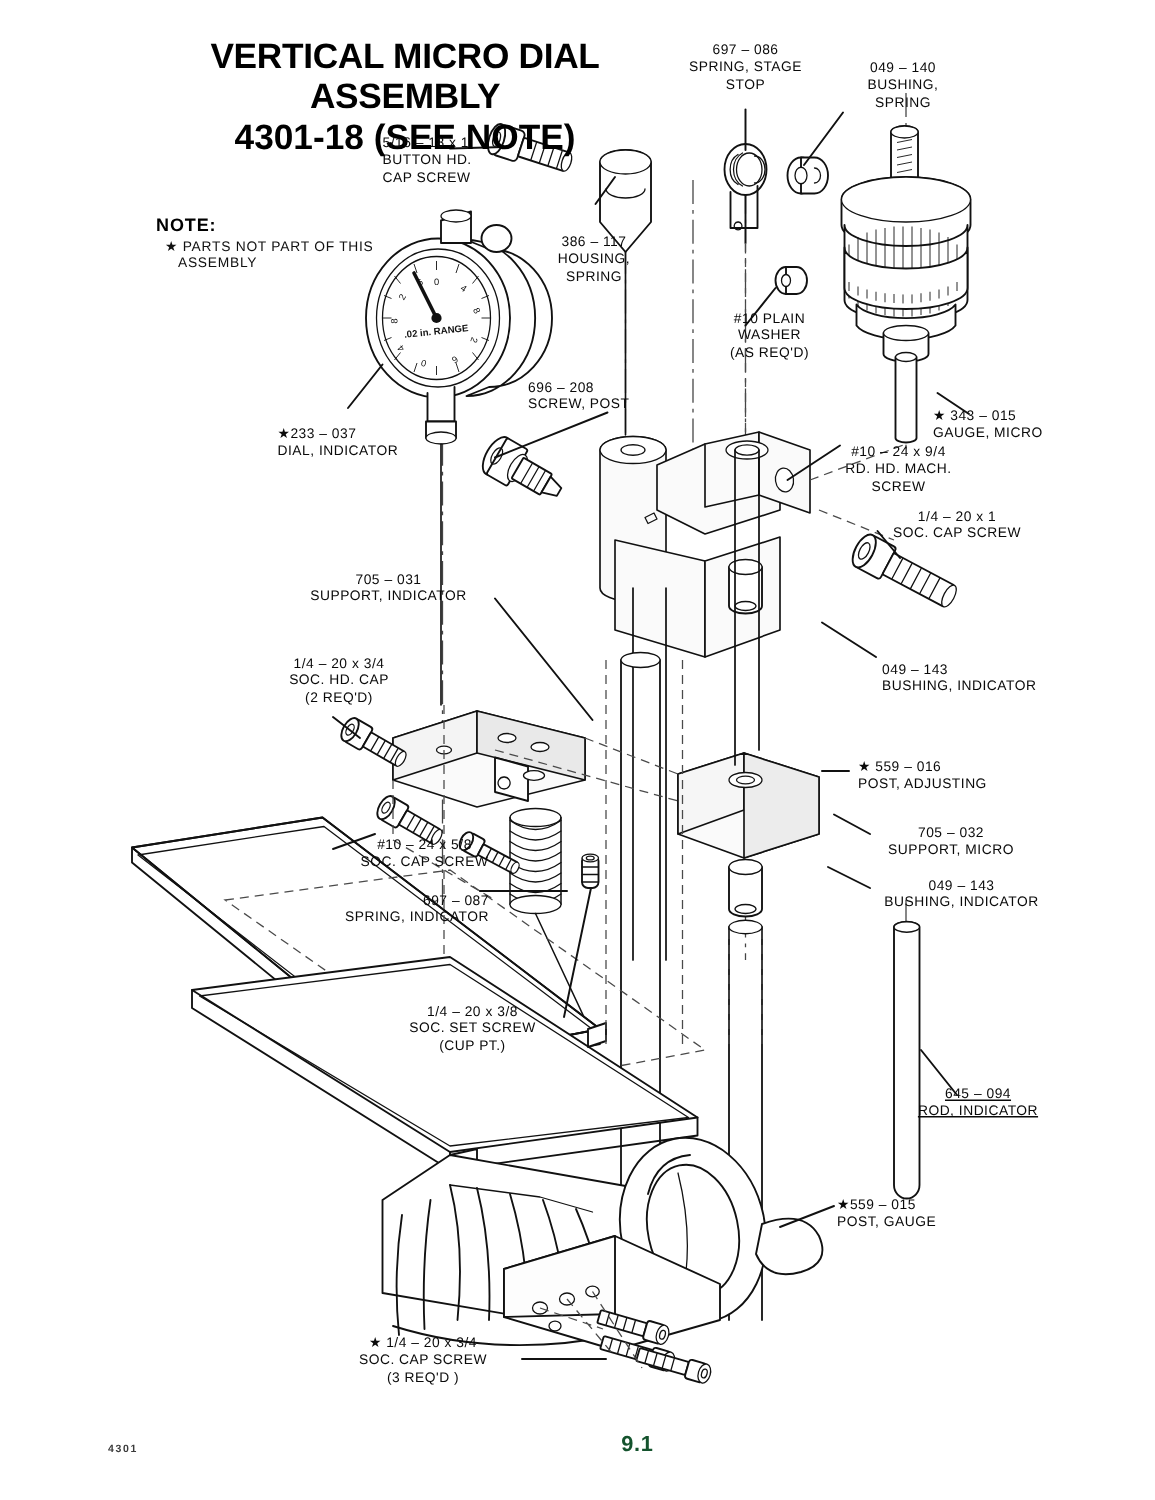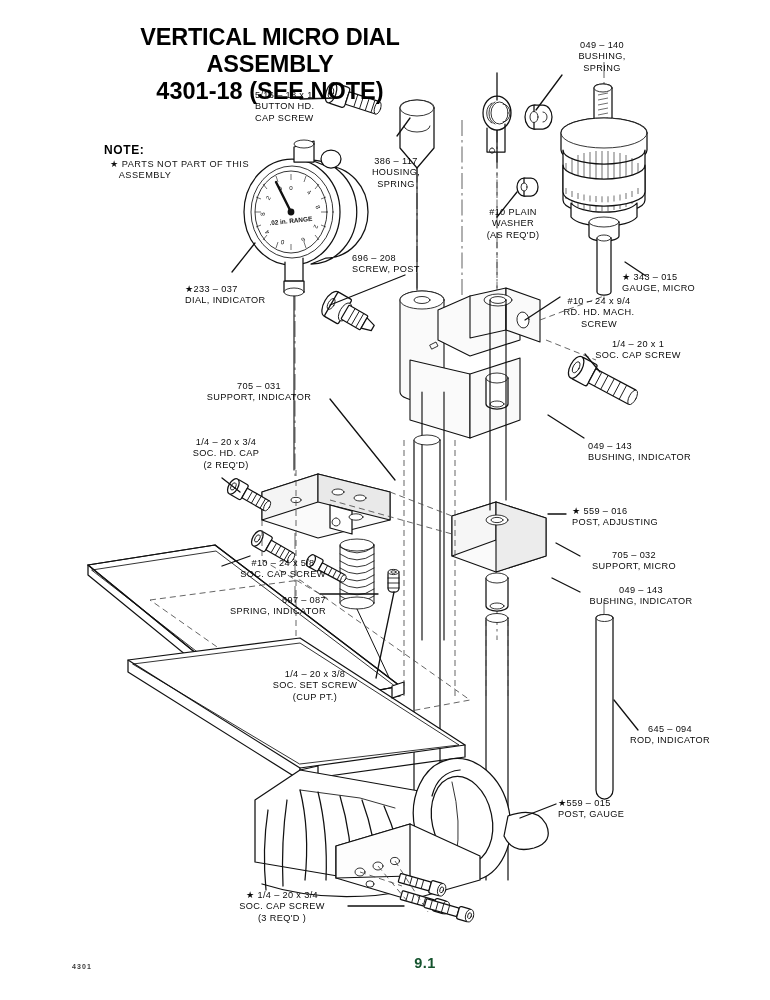--- a/index.html
+++ b/index.html
@@ -466,20 +466,23 @@
 
   <div id="note">
     <div class="hd">NOTE:</div>
     <div class="bd">★ PARTS NOT PART OF THIS
    ASSEMBLY</div>
   </div>
 
   <div class="lbl l" style="left:255px;top:90px;">5/16 – 18 x 1
 BUTTON HD.
 CAP SCREW</div>
+  <div class="lbl c" style="left:438px;top:28px;width:118px;">697 – 086
+SPRING, STAGE
+STOP</div>
   <div class="lbl c" style="left:552px;top:40px;width:100px;">049 – 140
 BUSHING,
 SPRING</div>
   <div class="lbl c" style="left:355px;top:156px;width:82px;">386 – 117
 HOUSING,
 SPRING</div>
   <div class="lbl c" style="left:468px;top:207px;width:90px;">#10 PLAIN
 WASHER
 (AS REQ'D)</div>
   <div class="lbl l" style="left:622px;top:272px;">★ 343 – 015
@@ -506,21 +509,21 @@
 SUPPORT, MICRO</div>
   <div class="lbl c" style="left:578px;top:585px;width:126px;">049 – 143
 BUSHING, INDICATOR</div>
   <div class="lbl c" style="left:222px;top:558px;width:122px;">#10 – 24 x 5/8
 SOC. CAP SCREW</div>
   <div class="lbl c" style="left:216px;top:595px;width:110px;text-align:right;">697 – 087
 SPRING, INDICATOR</div>
   <div class="lbl c" style="left:252px;top:669px;width:126px;">1/4 – 20 x 3/8
 SOC. SET SCREW
 (CUP PT.)</div>
-  <div class="lbl c" style="left:620px;top:724px;width:100px;">645 – 094
+  <div class="lbl c" style="left:602px;top:724px;width:100px;text-decoration:underline;">645 – 094
 ROD, INDICATOR</div>
   <div class="lbl l" style="left:558px;top:798px;">★559 – 015
 POST, GAUGE</div>
   <div class="lbl c" style="left:212px;top:890px;width:140px;">★ 1/4 – 20 x 3/4
 SOC. CAP SCREW
 (3 REQ'D )</div>
 
   <div id="foot-code">4301</div>
   <div id="foot-page">9.1</div>
 

